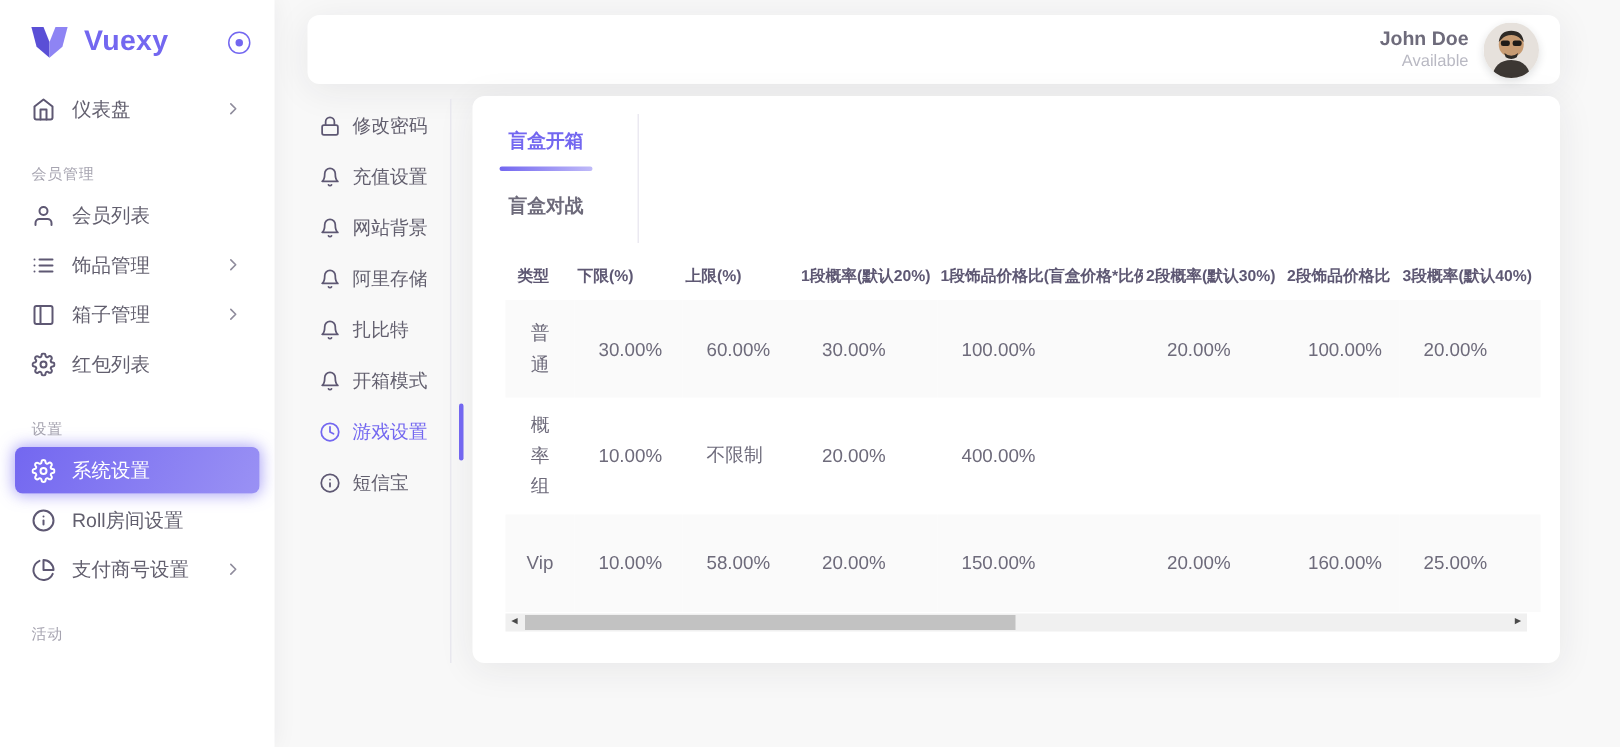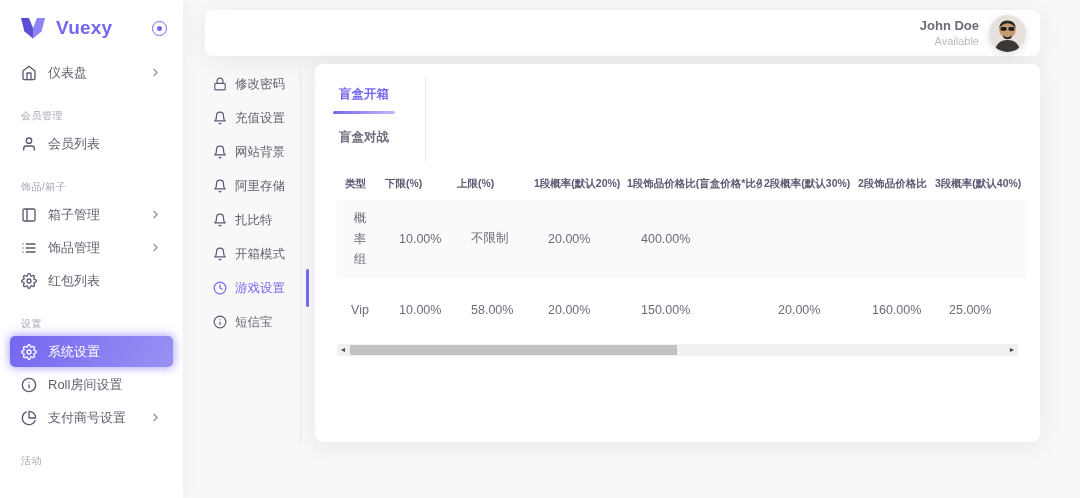--- a/index.html
+++ b/index.html
@@ -140,47 +140,46 @@
         <div class="nav-section">会员管理</div>
         <div class="nav-item">
           <span class="nav-icon">
             <svg viewBox="0 0 24 24" fill="none" stroke="currentColor" stroke-width="2" stroke-linecap="round" stroke-linejoin="round">
               <path d="M20 21v-2a4 4 0 0 0-4-4H8a4 4 0 0 0-4 4v2"></path>
               <circle cx="12" cy="7" r="4"></circle>
             </svg>
           </span>
           <span class="nav-label">会员列表</span>
         </div>
-        <div class="nav-section">饰品/箱子</div>
-        <div class="nav-item">
-          <span class="nav-icon">
-            <svg viewBox="0 0 24 24" fill="none" stroke="currentColor" stroke-width="2" stroke-linecap="round" stroke-linejoin="round">
-              <rect x="3" y="3" width="18" height="18" rx="2"></rect>
-              <line x1="9" y1="3" x2="9" y2="21"></line>
-            </svg>
-          </span>
-          <span class="nav-label">箱子管理</span>
-          <span class="nav-chevron">
-            <svg viewBox="0 0 24 24" fill="none" stroke="currentColor" stroke-width="2" stroke-linecap="round" stroke-linejoin="round">
-              <polyline points="9 18 15 12 9 6"></polyline>
-            </svg>
-          </span>
-        </div>
         <div class="nav-item">
           <span class="nav-icon">
             <svg viewBox="0 0 24 24" fill="none" stroke="currentColor" stroke-width="2" stroke-linecap="round" stroke-linejoin="round">
               <line x1="8" y1="6" x2="21" y2="6"></line>
               <line x1="8" y1="12" x2="21" y2="12"></line>
               <line x1="8" y1="18" x2="21" y2="18"></line>
               <line x1="3" y1="6" x2="3.01" y2="6"></line>
               <line x1="3" y1="12" x2="3.01" y2="12"></line>
               <line x1="3" y1="18" x2="3.01" y2="18"></line>
             </svg>
           </span>
           <span class="nav-label">饰品管理</span>
+          <span class="nav-chevron">
+            <svg viewBox="0 0 24 24" fill="none" stroke="currentColor" stroke-width="2" stroke-linecap="round" stroke-linejoin="round">
+              <polyline points="9 18 15 12 9 6"></polyline>
+            </svg>
+          </span>
+        </div>
+        <div class="nav-item">
+          <span class="nav-icon">
+            <svg viewBox="0 0 24 24" fill="none" stroke="currentColor" stroke-width="2" stroke-linecap="round" stroke-linejoin="round">
+              <rect x="3" y="3" width="18" height="18" rx="2"></rect>
+              <line x1="9" y1="3" x2="9" y2="21"></line>
+            </svg>
+          </span>
+          <span class="nav-label">箱子管理</span>
           <span class="nav-chevron">
             <svg viewBox="0 0 24 24" fill="none" stroke="currentColor" stroke-width="2" stroke-linecap="round" stroke-linejoin="round">
               <polyline points="9 18 15 12 9 6"></polyline>
             </svg>
           </span>
         </div>
         <div class="nav-item">
           <span class="nav-icon">
             <svg viewBox="0 0 24 24" fill="none" stroke="currentColor" stroke-width="2" stroke-linecap="round" stroke-linejoin="round">
               <circle cx="12" cy="12" r="3"></circle>
@@ -345,20 +344,30 @@
                   <th>上限(%)</th>
                   <th>1段概率(默认20%)</th>
                   <th>1段饰品价格比(盲盒价格*比例)</th>
                   <th>2段概率(默认30%)</th>
                   <th>2段饰品价格比</th>
                   <th>3段概率(默认40%)</th>
                 </tr>
               </thead>
             <tbody>
                 <tr>
+                  <td>普通</td>
+                  <td>30.00%</td>
+                  <td>60.00%</td>
+                  <td>30.00%</td>
+                  <td>100.00%</td>
+                  <td>20.00%</td>
+                  <td>100.00%</td>
+                  <td>20.00%</td>
+                </tr>
+                <tr>
                   <td>概率组</td>
                   <td>10.00%</td>
                   <td>不限制</td>
                   <td>20.00%</td>
                   <td>400.00%</td>
                   <td></td>
                   <td></td>
                   <td></td>
                 </tr>
                 <tr>

